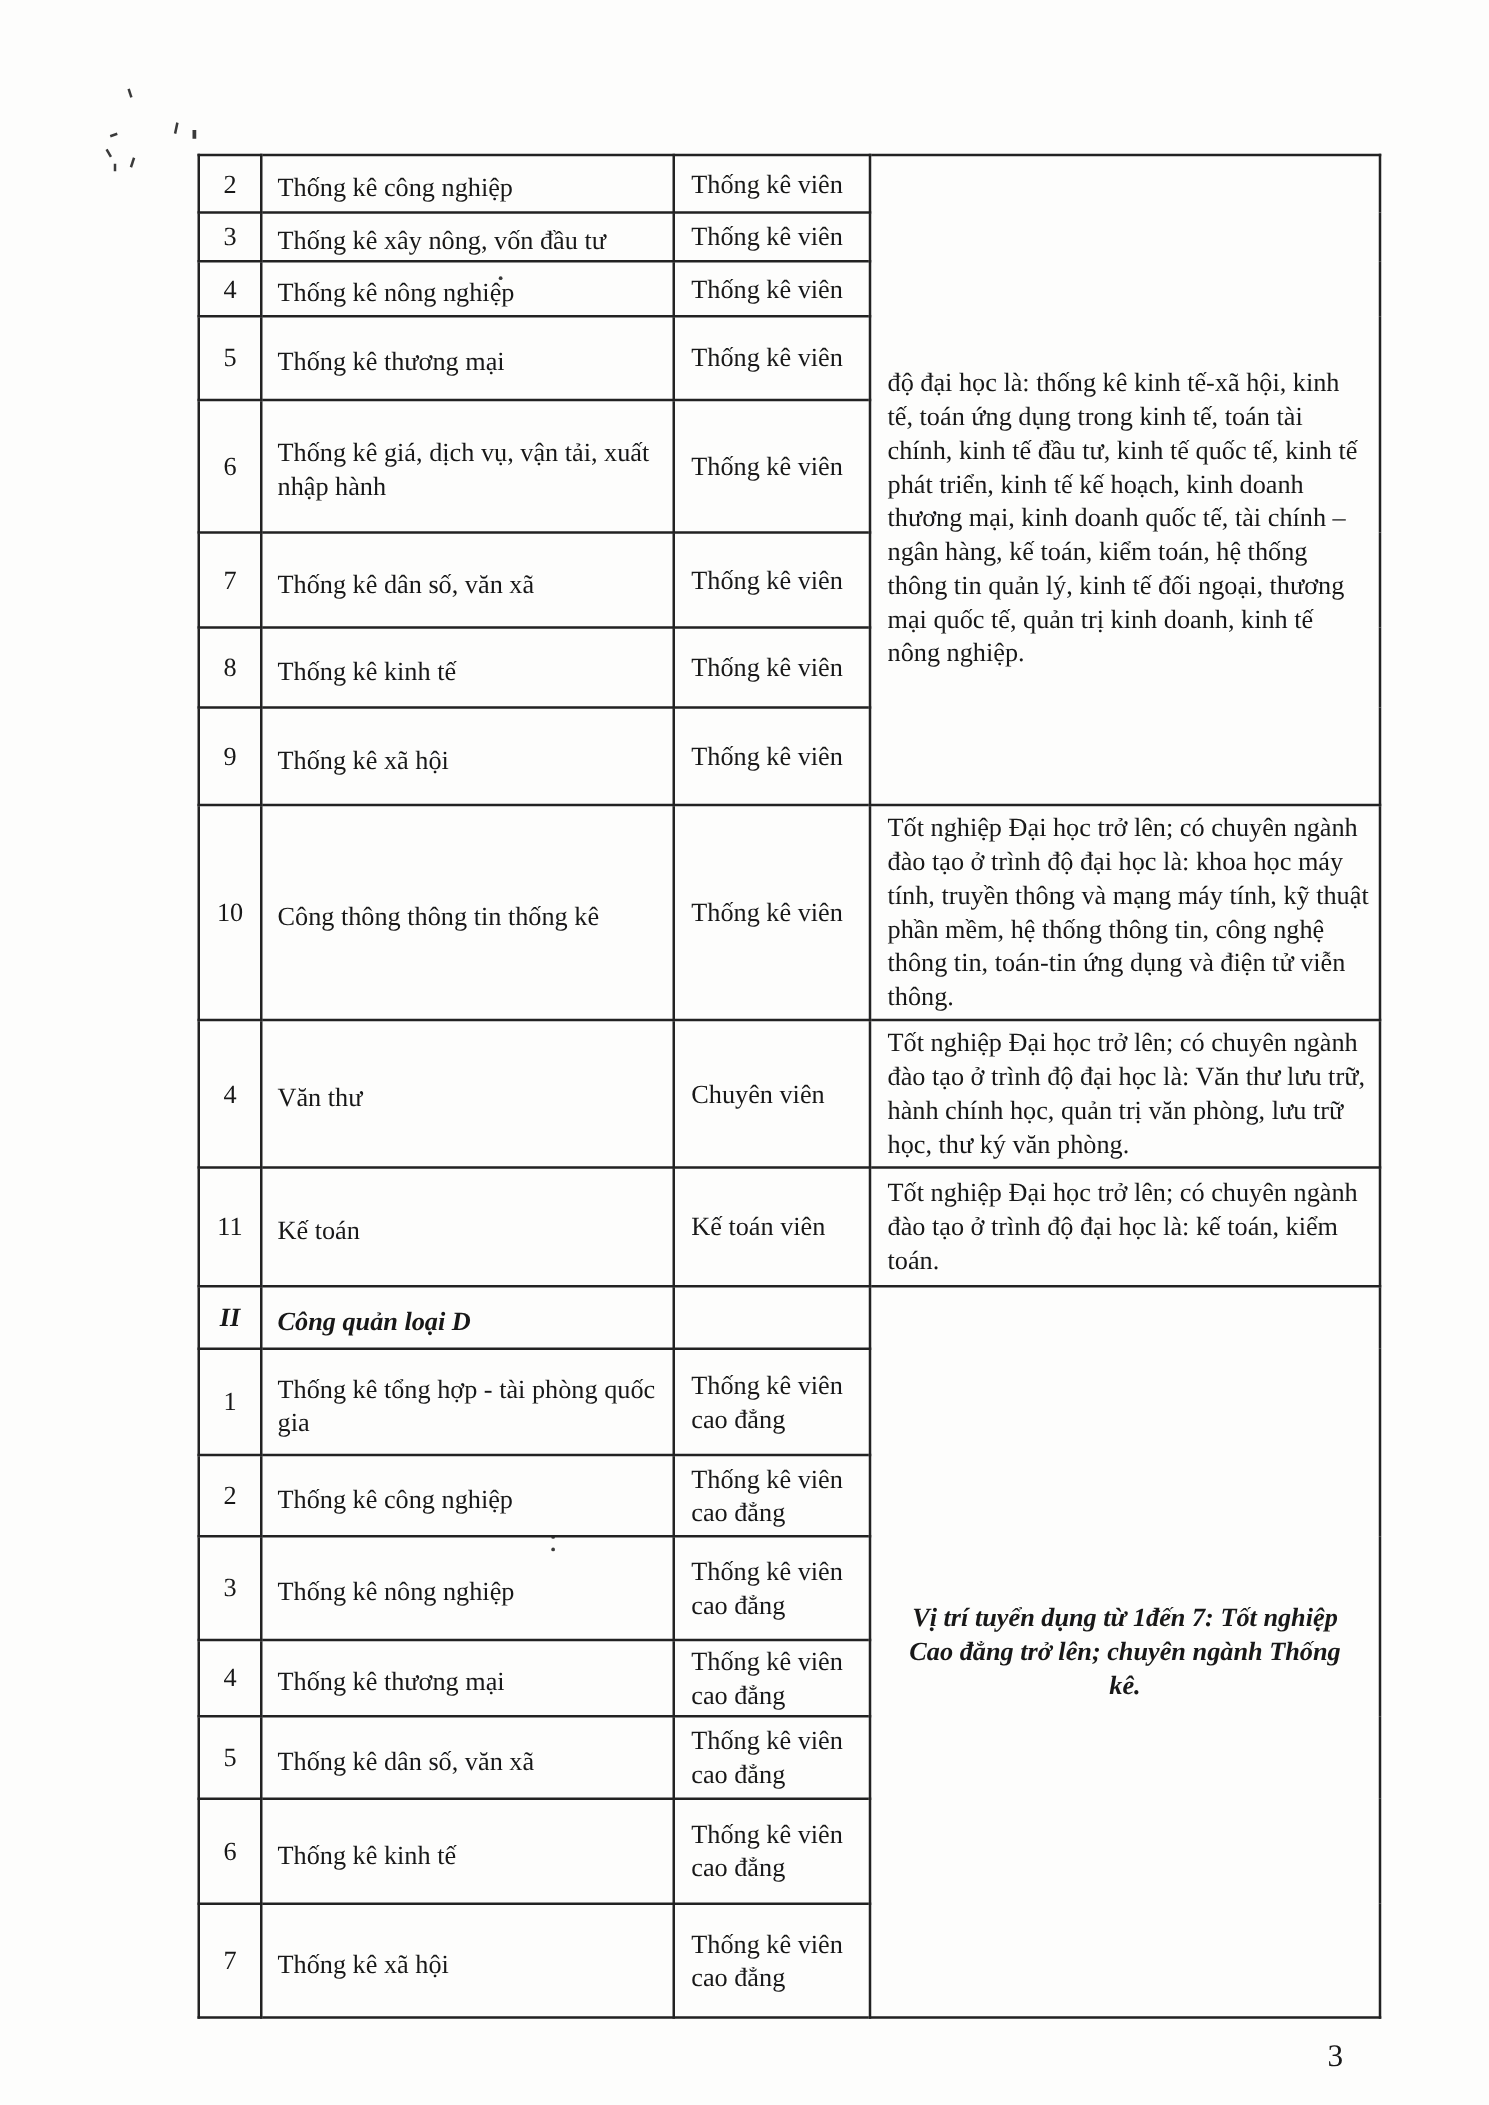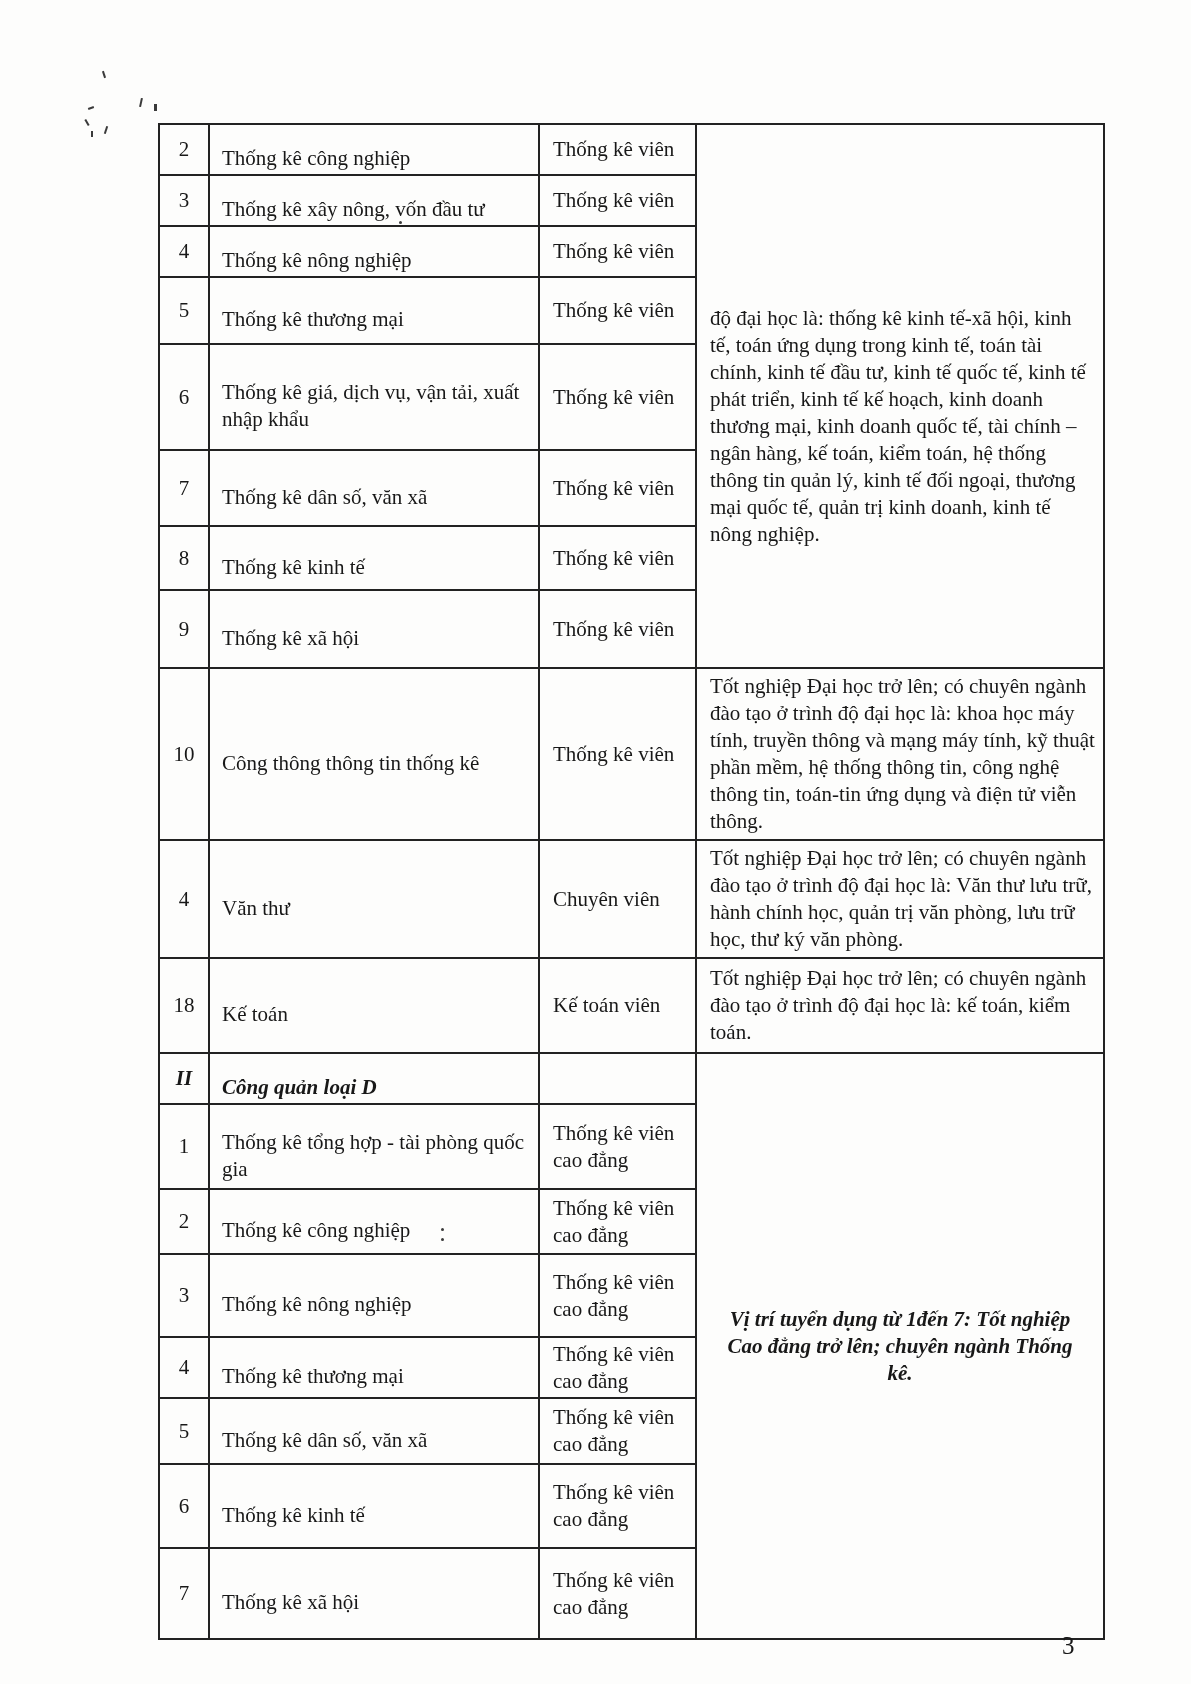--- a/index.html
+++ b/index.html
@@ -13,21 +13,21 @@
     position:absolute;left:158px;top:123px;width:945px;
     border-collapse:collapse;table-layout:fixed;
   }
   #doc-table td{
     border:2px solid #222;
     vertical-align:middle;
     font-size:21px;line-height:27px;
     overflow:hidden;
   }
   td.num{text-align:center;}
-  td.pos{padding:20px 8px 2px 12px;margin-top:19px;}
+  td.pos{padding:8px 8px 2px 12px;margin-top:19px;}
   td.title{padding:2px 4px 2px 13px;font-family:Liberation Serif, serif;}
   td.req{
     padding:4px 8px 4px 13px;
     font-size:20px;line-height:26px;
     vertical-align:middle;
   }
   td.req-a{vertical-align:top;padding-top:64px;}
   td.req-e{text-align:center;padding-left:16px;padding-right:16px;}
   tr.section-row td{font-weight:bold;font-style:italic;}
   .page-number{
@@ -85,21 +85,21 @@
       <td class="pos">Thống kê nông nghiệp</td>
       <td class="title">Thống kê viên</td>
     </tr>
     <tr style="height:67px">
       <td class="num">5</td>
       <td class="pos">Thống kê thương mại</td>
       <td class="title">Thống kê viên</td>
     </tr>
     <tr style="height:106px">
       <td class="num">6</td>
-      <td class="pos">Thống kê giá, dịch vụ, vận tải, xuất nhập khẩu</td>
+      <td class="pos">Thống kê giá, dịch vụ, vận tải, xuất nhập hành</td>
       <td class="title">Thống kê viên</td>
     </tr>
     <tr style="height:76px">
       <td class="num">7</td>
       <td class="pos">Thống kê dân số, văn xã</td>
       <td class="title">Thống kê viên</td>
     </tr>
     <tr style="height:64px">
       <td class="num">8</td>
       <td class="pos">Thống kê kinh tế</td>
@@ -116,21 +116,21 @@
       <td class="title">Thống kê viên</td>
       <td class="req">Tốt nghiệp Đại học trở lên; có chuyên ngành đào tạo ở trình độ đại học là: khoa học máy tính, truyền thông và mạng máy tính, kỹ thuật phần mềm, hệ thống thông tin, công nghệ thông tin, toán-tin ứng dụng và điện tử viễn thông.</td>
     </tr>
     <tr style="height:110px">
       <td class="num">4</td>
       <td class="pos">Văn thư</td>
       <td class="title">Chuyên viên</td>
       <td class="req">Tốt nghiệp Đại học trở lên; có chuyên ngành đào tạo ở trình độ đại học là: Văn thư lưu trữ, hành chính học, quản trị văn phòng, lưu trữ học, thư ký văn phòng.</td>
     </tr>
     <tr style="height:95px">
-      <td class="num">18</td>
+      <td class="num">11</td>
       <td class="pos">Kế toán</td>
       <td class="title">Kế toán viên</td>
       <td class="req">Tốt nghiệp Đại học trở lên; có chuyên ngành đào tạo ở trình độ đại học là: kế toán, kiểm toán.</td>
     </tr>
     <tr class="section-row" style="height:50px">
       <td class="num">II</td>
       <td class="pos">Công quản loại D</td>
       <td class="title"></td>
       <td class="req req-e" rowspan="8">Vị trí tuyển dụng từ 1đến 7: Tốt nghiệp Cao đẳng trở lên; chuyên ngành Thống kê.</td>
     </tr>

